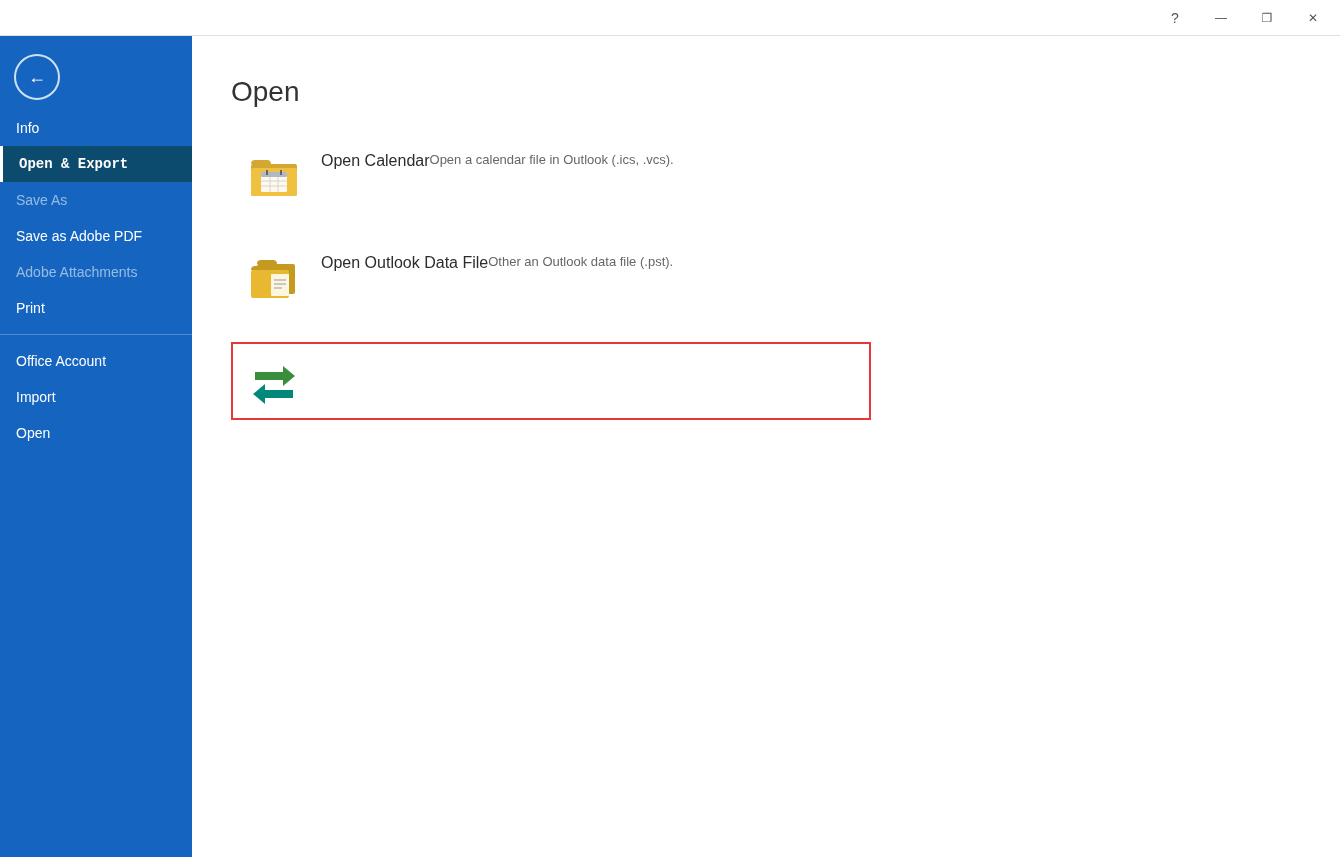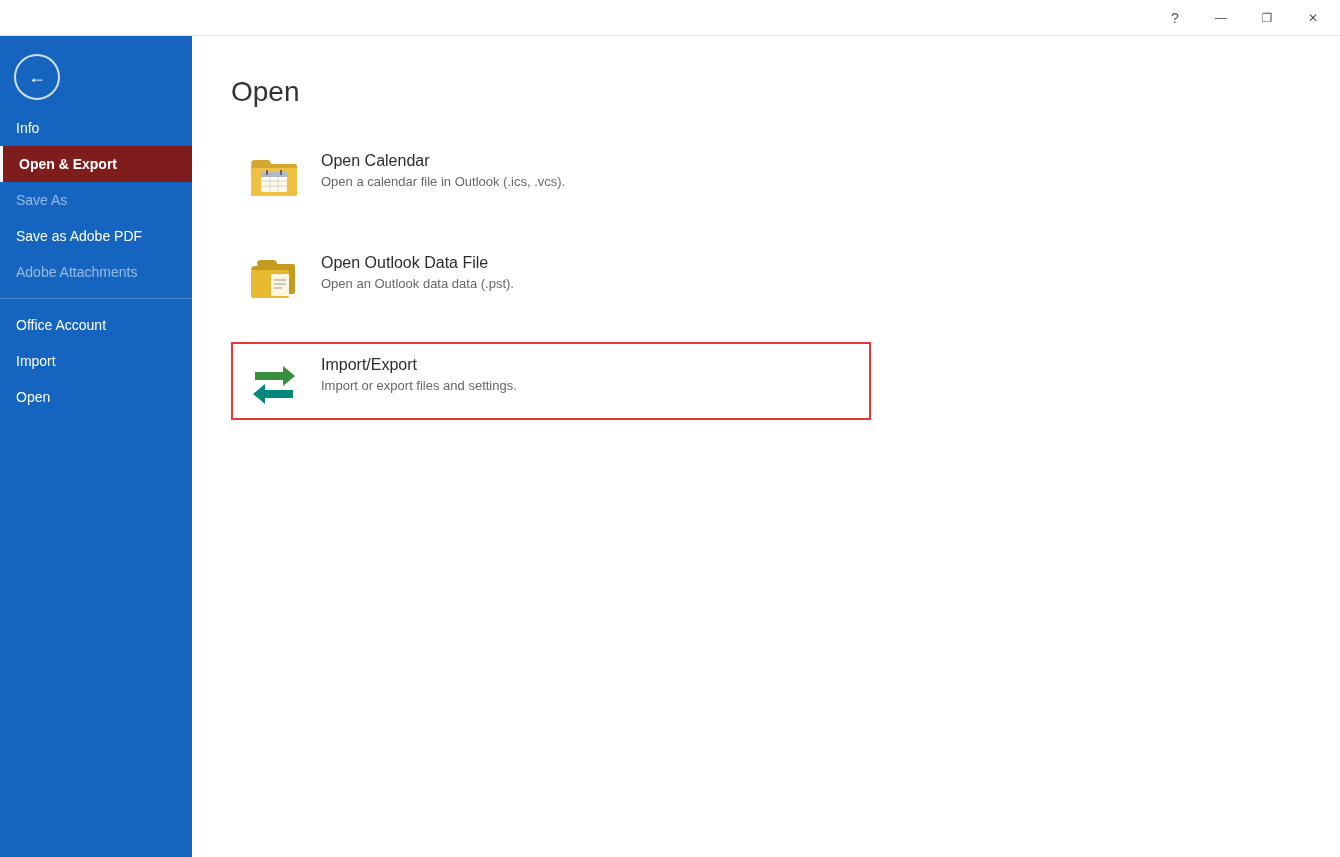--- a/index.html
+++ b/index.html
@@ -77,23 +77,24 @@
     }
 
     .sidebar-item {
       padding: 10px 16px;
       color: white;
       font-size: 14px;
       cursor: pointer;
       font-weight: 400;
     }
     .sidebar-item.active {
-      background: #7f1d1d;
+      background: #0c4a6e;
       border-left: 3px solid white;
       font-weight: 600;
+      font-family: Liberation Mono, monospace;
     }
     .sidebar-item.disabled {
       color: rgba(255,255,255,0.55);
       cursor: default;
     }
 
     .sidebar-divider {
       height: 1px;
       background: rgba(255,255,255,0.25);
       margin: 8px 0;
@@ -134,21 +135,21 @@
       height: 54px;
       flex-shrink: 0;
       margin-right: 20px;
       display: flex;
       align-items: center;
       justify-content: center;
     }
 
     .option-text {
       display: flex;
-      flex-direction: column;
+      flex-direction: row;
       padding-top: 2px;
     }
 
     .option-title {
       font-size: 16px;
       font-weight: 400;
       color: #2c2c2c;
       margin-bottom: 4px;
     }
 
@@ -194,20 +195,23 @@
     </div>
 
     <div class="sidebar-item">
       <span>Save as Adobe PDF</span>
     </div>
 
     <div class="sidebar-item disabled">
       <span>Adobe Attachments</span>
     </div>
 
+    <div class="sidebar-item">
+      <span>Print</span>
+    </div>
 
     <div class="sidebar-divider"></div>
 
     <div class="sidebar-item">
       <span>Office Account</span>
     </div>
 
     <div class="sidebar-item">
       <span>Import</span>
     </div>
@@ -257,36 +261,32 @@
           <path d="M2 14 Q2 10 6 10 L18 10 Q22 10 22 14 Z" fill="#c49a20"></path>
 
           <rect x="22" y="18" width="18" height="22" rx="1" fill="white" opacity="0.85"></rect>
           <line x1="25" y1="24" x2="37" y2="24" stroke="#aaa" stroke-width="1.2"></line>
           <line x1="25" y1="28" x2="37" y2="28" stroke="#aaa" stroke-width="1.2"></line>
           <line x1="25" y1="32" x2="33" y2="32" stroke="#aaa" stroke-width="1.2"></line>
         </svg>
       </div>
       <div class="option-text">
         <div class="option-title">Open Outlook Data File</div>
-        <div class="option-desc">Open an Outlook data data (.pst).</div>
+        <div class="option-desc">Other an Outlook data file (.pst).</div>
       </div>
     </div>
 
     <div class="option-item highlighted">
       <div class="option-icon">
         <div class="import-export-icon">
           <svg width="50" height="50" viewBox="0 0 50 50">
 
             <path d="M6 16 L34 16 L34 10 L46 20 L34 30 L34 24 L6 24 Z" fill="#388e3c"></path>
 
             <path d="M44 34 L16 34 L16 28 L4 38 L16 48 L16 42 L44 42 Z" fill="#00897b"></path>
           </svg>
         </div>
       </div>
-      <div class="option-text">
-        <div class="option-title">Import/Export</div>
-        <div class="option-desc">Import or export files and settings.</div>
-      </div>
     </div>
 
 
   </div>
 </div>
 
 </body></html>

